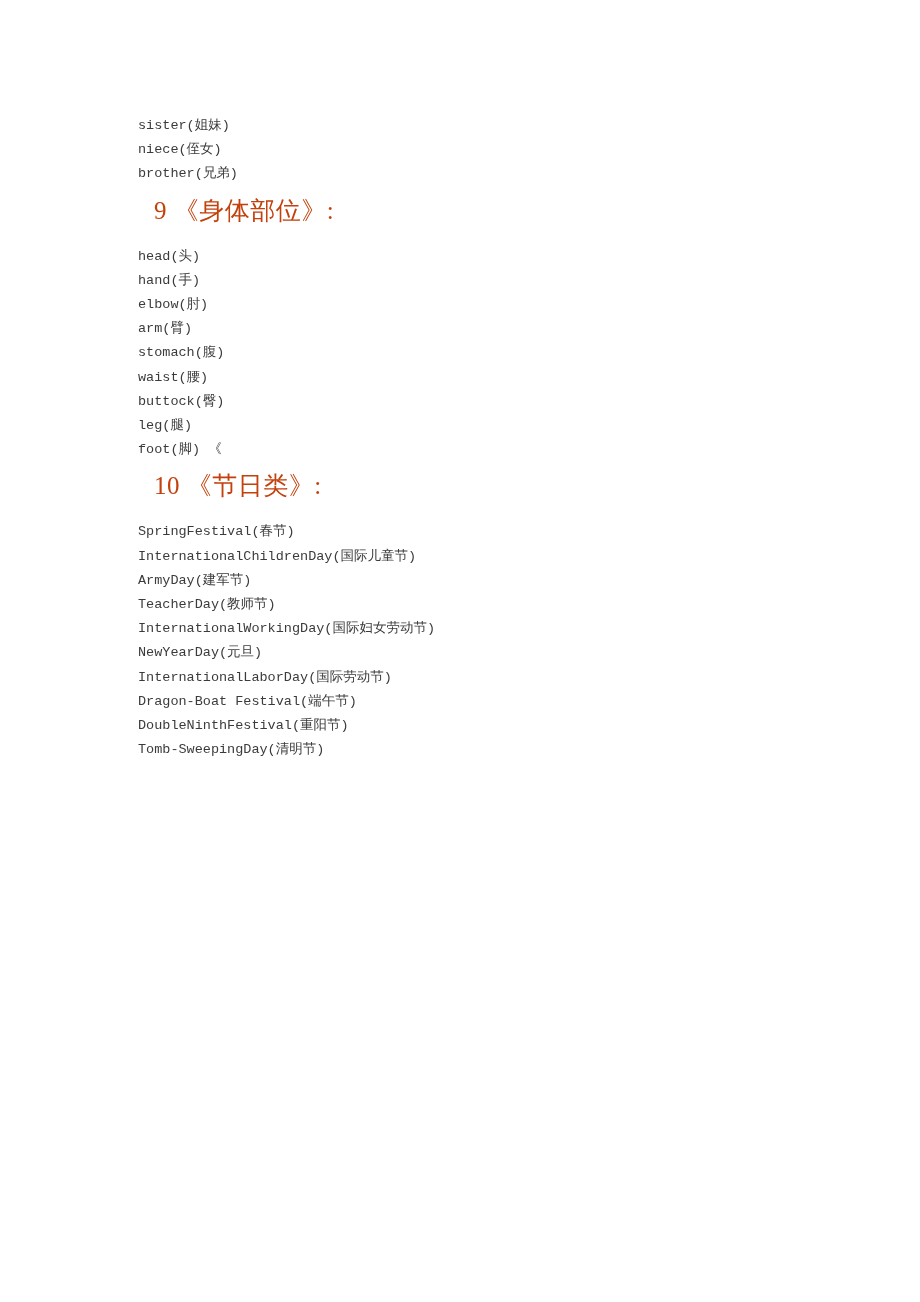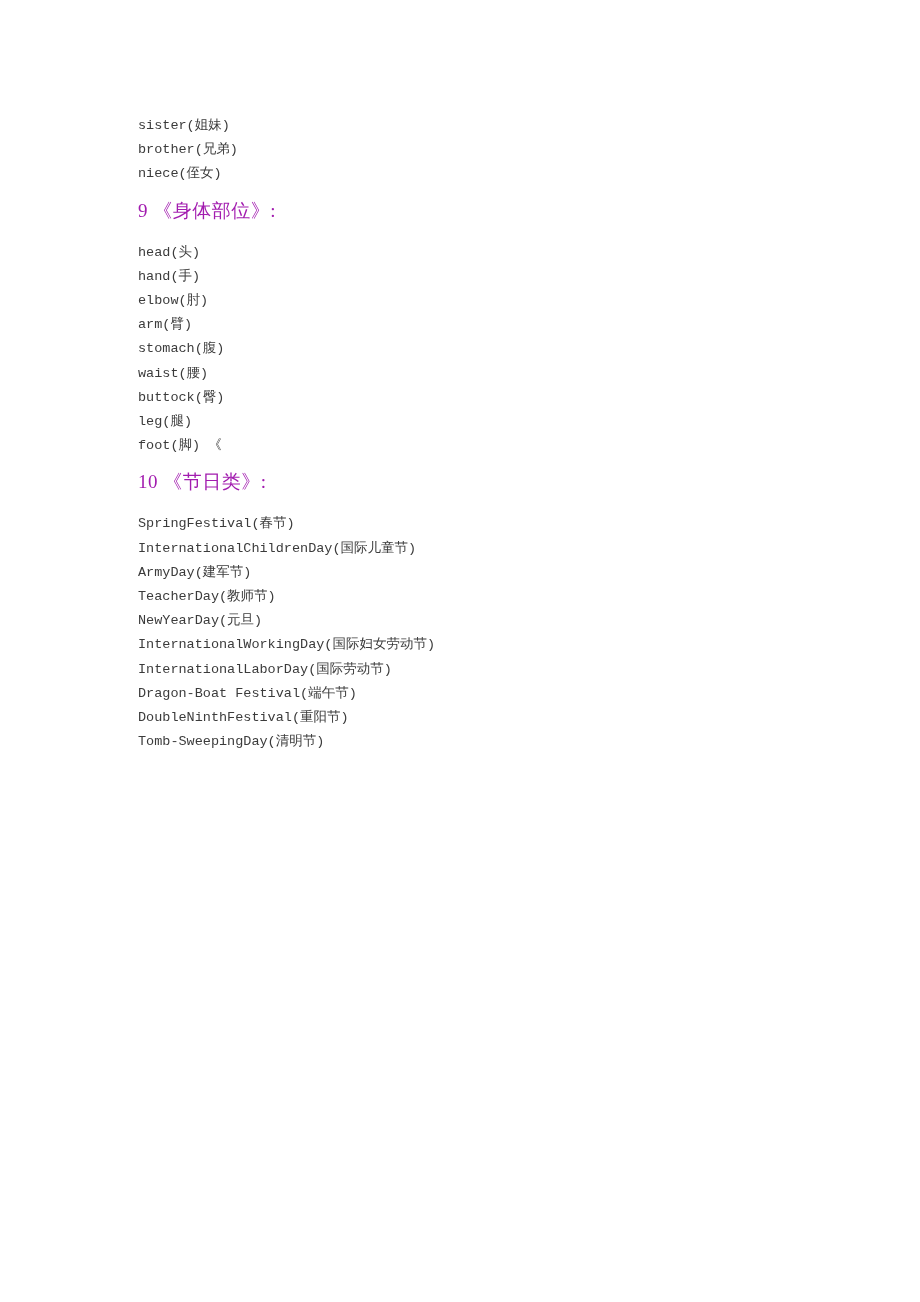--- a/index.html
+++ b/index.html
@@ -44,47 +44,47 @@
     font-size: 13.5px;
     line-height: 24.2px;
     color: #3b3b3b;
     white-space: pre;
     letter-spacing: 0px;
   }
 
   
   .section-heading {
     font-family: "Liberation Serif", "DejaVu Serif", serif;
-    font-size: 19px;
+    font-size: 25px;
     line-height: 36px;
-    color: #a21caf;
+    color: #c2410c;
     white-space: pre;
-    margin: 0;
+    margin: 16px;
     font-weight: 400;
     letter-spacing: 0.5px;
   }
 
   .section {
     margin: 0;
   }
 
   .heading-gap-top { margin-top: 6px; }
   .list-gap-top { margin-top: 12px; }
 
 </style>
 </head>
 <body>
 
 <div class="page">
   <div class="content">
 
     <ul class="vocab-list">
       <li class="vocab-line">sister(姐妹)</li>
+      <li class="vocab-line">niece(侄女)</li>
       <li class="vocab-line">brother(兄弟)</li>
-      <li class="vocab-line">niece(侄女)</li>
     </ul>
 
     <div class="section">
       <h2 class="section-heading heading-gap-top">9 《身体部位》:</h2>
       <ul class="vocab-list list-gap-top">
         <li class="vocab-line">head(头)</li>
         <li class="vocab-line">hand(手)</li>
         <li class="vocab-line">elbow(肘)</li>
         <li class="vocab-line">arm(臂)</li>
         <li class="vocab-line">stomach(腹)</li>
@@ -95,22 +95,22 @@
       </ul>
     </div>
 
     <div class="section">
       <h2 class="section-heading heading-gap-top">10 《节日类》:</h2>
       <ul class="vocab-list list-gap-top">
         <li class="vocab-line">SpringFestival(春节)</li>
         <li class="vocab-line">InternationalChildrenDay(国际儿童节)</li>
         <li class="vocab-line">ArmyDay(建军节)</li>
         <li class="vocab-line">TeacherDay(教师节)</li>
+        <li class="vocab-line">InternationalWorkingDay(国际妇女劳动节)</li>
         <li class="vocab-line">NewYearDay(元旦)</li>
-        <li class="vocab-line">InternationalWorkingDay(国际妇女劳动节)</li>
         <li class="vocab-line">InternationalLaborDay(国际劳动节)</li>
         <li class="vocab-line">Dragon-Boat Festival(端午节)</li>
         <li class="vocab-line">DoubleNinthFestival(重阳节)</li>
         <li class="vocab-line">Tomb-SweepingDay(清明节)</li>
       </ul>
     </div>
 
   </div>
 </div>
 

